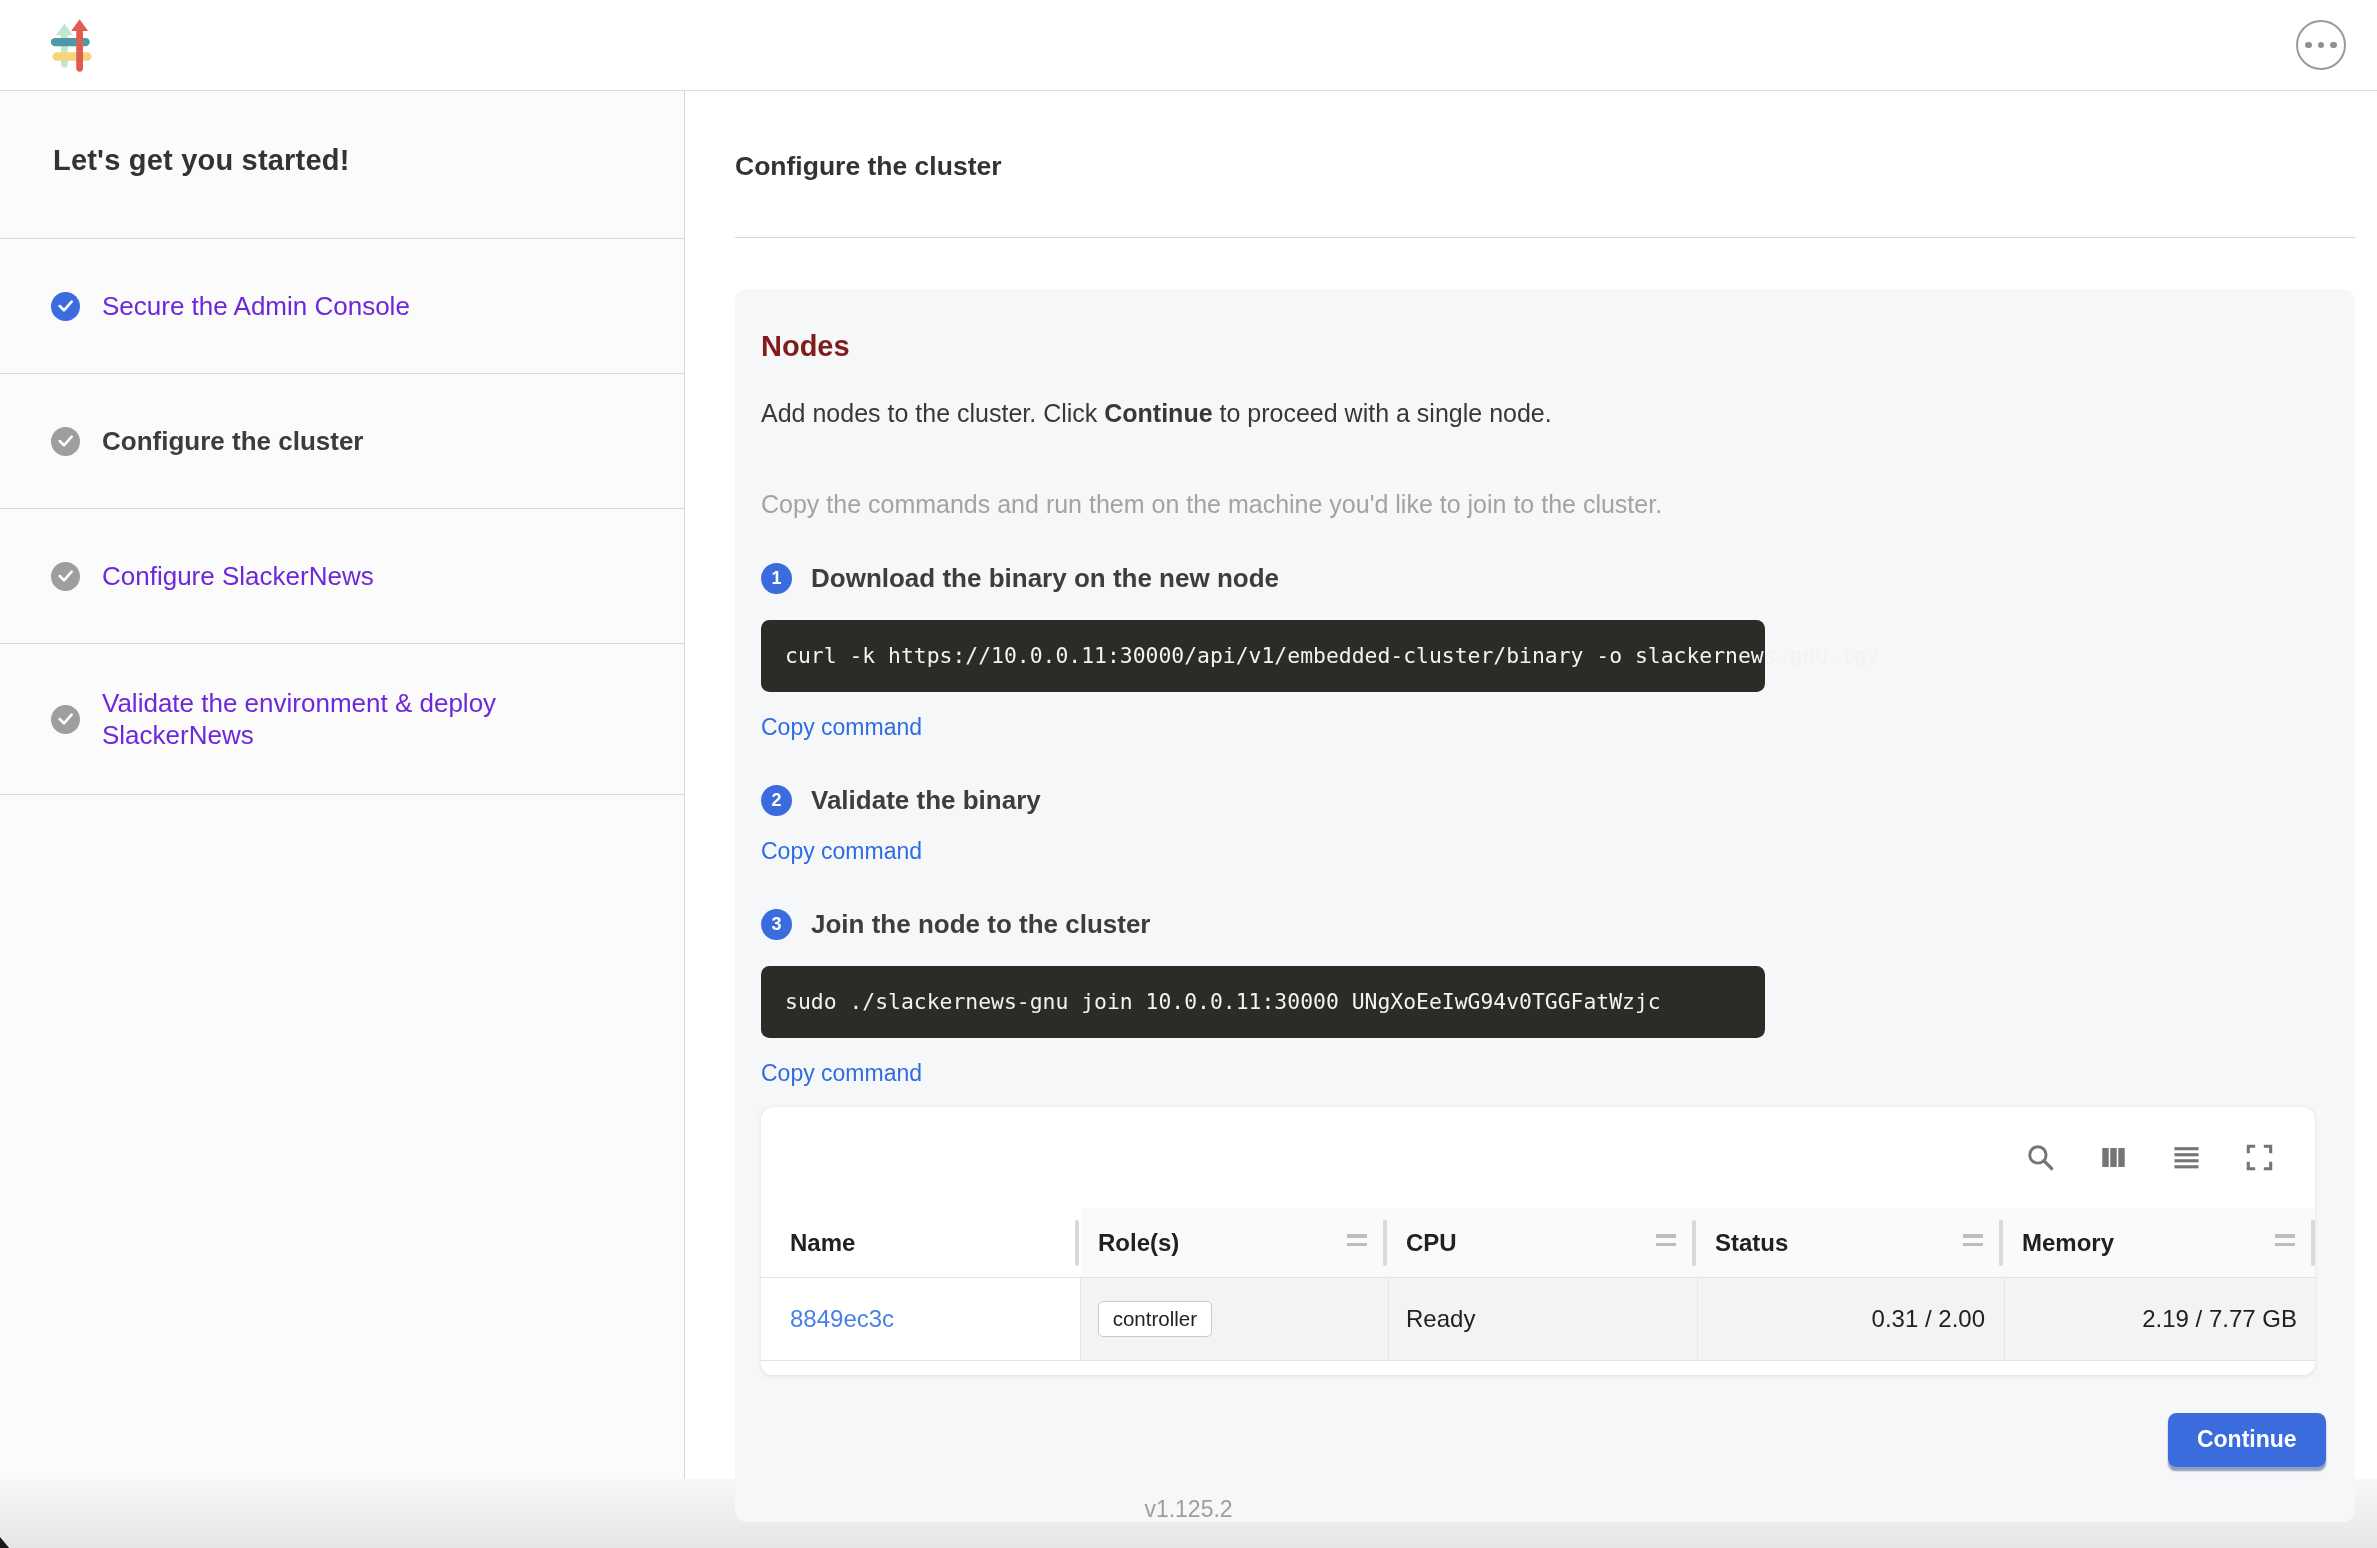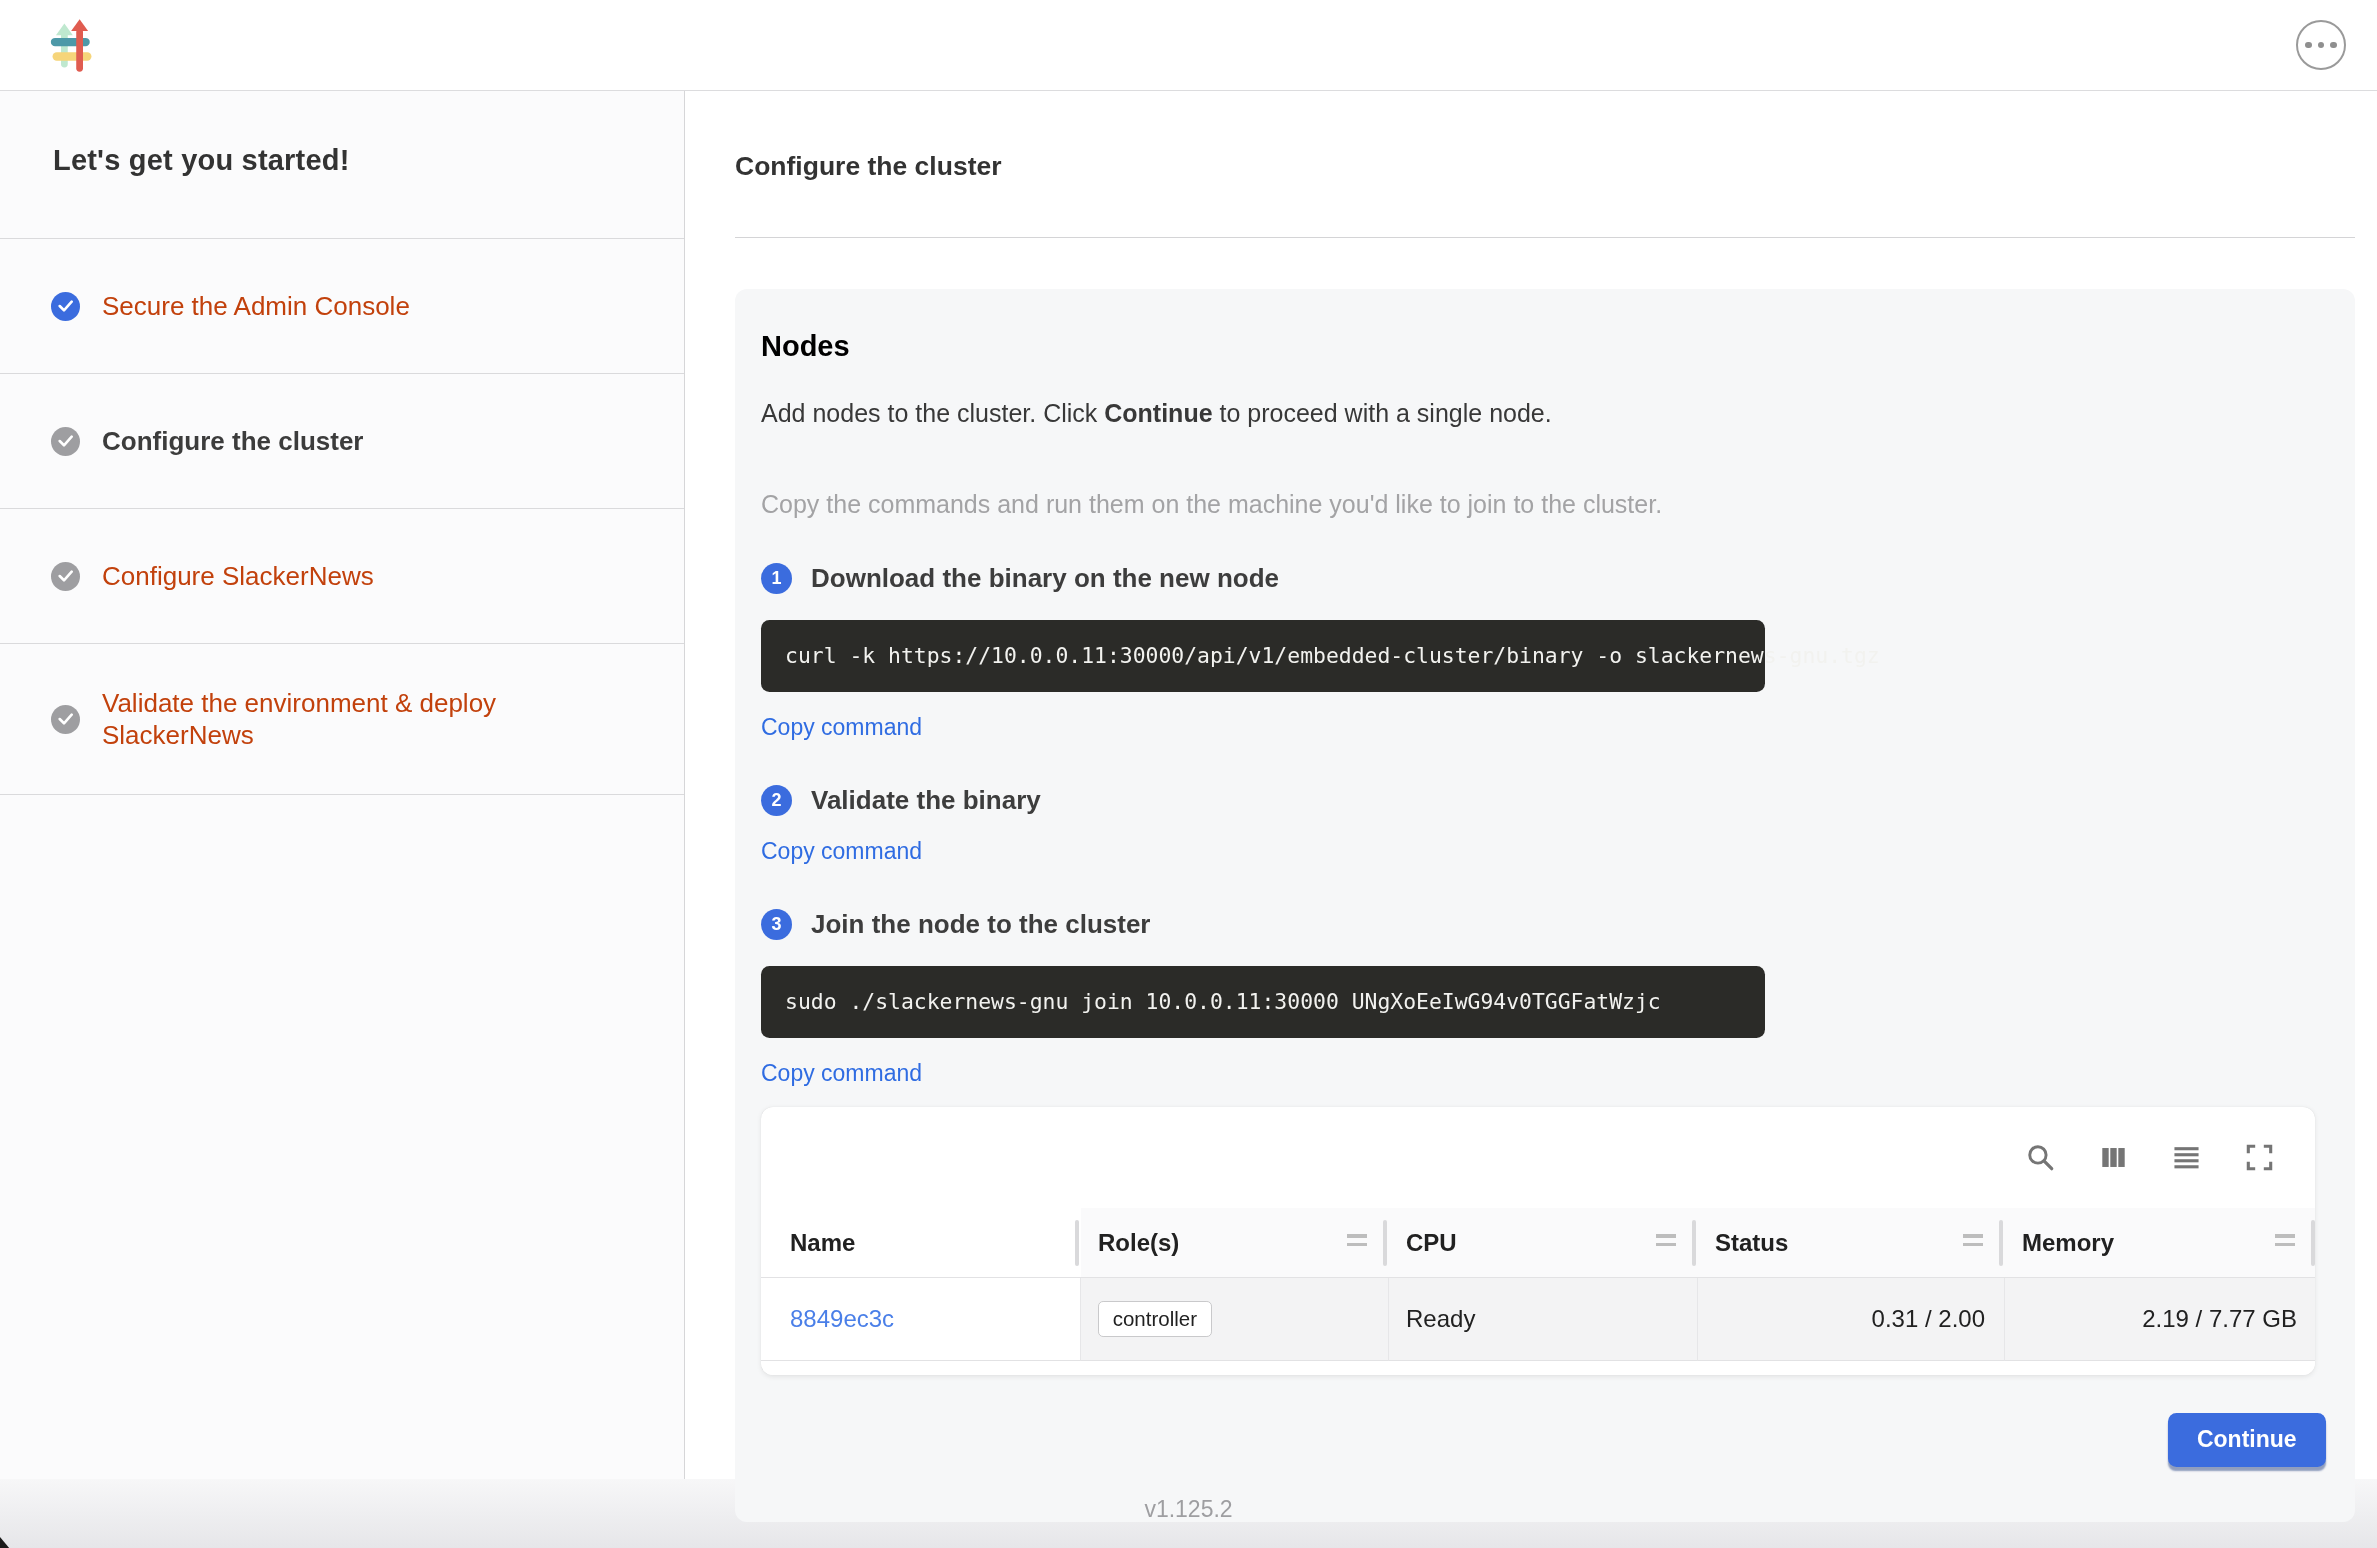--- a/index.html
+++ b/index.html
@@ -20,30 +20,30 @@
 
   .sidebar { width: 685px; background: #fbfbfc; border-right: 1.7px solid #d6d6d8; flex: 0 0 685px; }
   .sidebar-title { padding: 53px 53px 0 53px; height: 147px; font-size: 29px; font-weight: bold; color: #333; letter-spacing: 0.2px; }
   .side-item { display: flex; align-items: center; gap: 22px; padding: 0 53px 0 51px;
                min-height: 135px; border-top: 1.7px solid #dadadc; cursor: pointer; }
   .side-item:last-child { border-bottom: 1.7px solid #dadadc; }
   .check { width: 29px; height: 29px; min-width: 29px; border-radius: 50%; display: flex; align-items: center; justify-content: center; }
   .check.done   { background: #3b6cde; }
   .check.idle   { background: #9e9ea1; }
   .check svg { width: 15.4px; height: 12px; }
-  .side-label { font-size: 26px; color: #c2410c; line-height: 1.25; }
+  .side-label { font-size: 26px; color: #6d28d9; line-height: 1.25; }
   .side-item.active .side-label { color: #3c3c3c; font-weight: bold; }
 
   
   .content { flex: 1; padding: 60px 22px 0 50px; background: #fff; }
   .page-title { font-size: 26.5px; font-weight: bold; color: #333; }
   .title-rule { border: 0; border-top: 1.7px solid #d4d4d6; margin: 55px 0 0 0; }
 
   .card { margin-top: 51px; width: 1620px; background: #f6f7f8; border-radius: 12px; padding: 34px 26px 55px 26px; }
-  .card h2 { font-size: 29px; font-weight: bold; color: #000000; margin: 6.8px 0 0 0; }
+  .card h2 { font-size: 29px; font-weight: bold; color: #7f1d1d; margin: 6.8px 0 0 0; }
   .intro { margin-top: 36px; font-size: 25px; color: #383838; }
   .intro b { font-weight: bold; }
   .hint { margin-top: 62px; font-size: 25px; color: #a3a3a5; }
 
   .step { margin-top: 44px; }
   .step-head { display: flex; align-items: center; gap: 19px; }
   .badge { width: 31px; height: 31px; border-radius: 50%; background: #3b6cde; color: #fff;
            font-size: 18px; font-weight: bold; display: flex; align-items: center; justify-content: center; }
   .step-title { font-size: 26px; font-weight: bold; color: #3d3d3d; }
   .codeblock { margin-top: 26px; width: 1004px; height: 72px; background: #2b2b28; border-radius: 8.5px;

